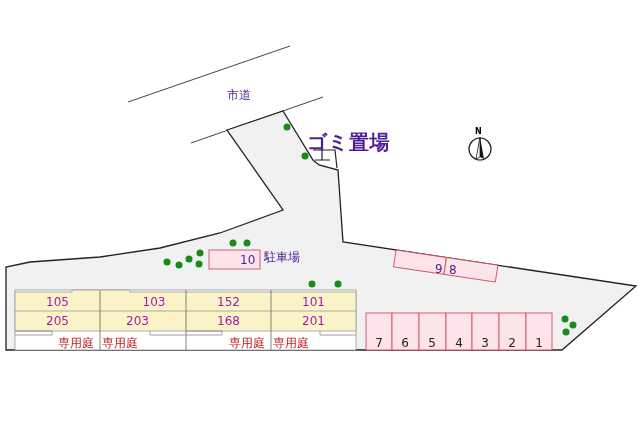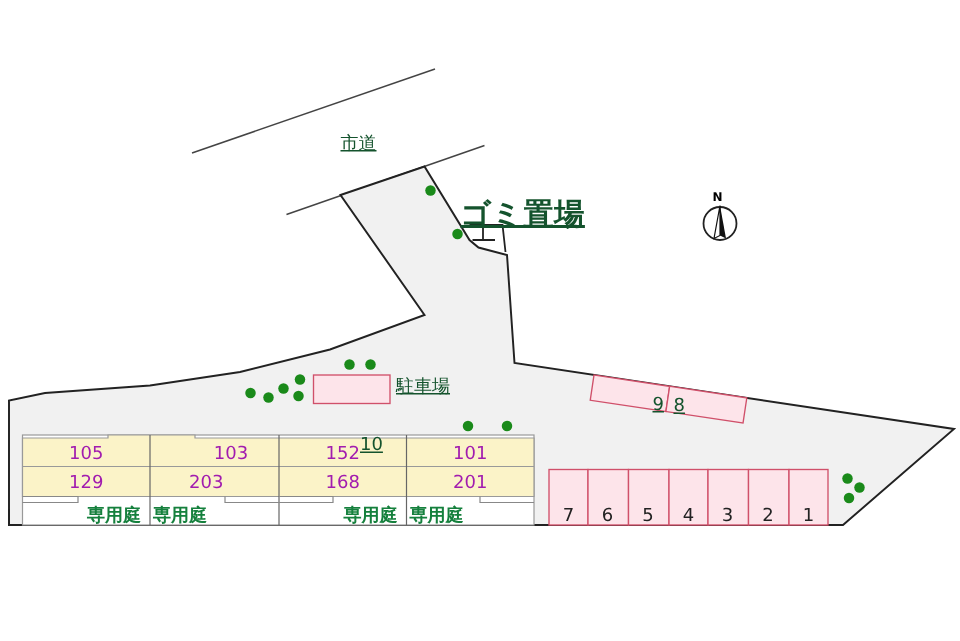--- a/index.html
+++ b/index.html
@@ -1,24 +1,24 @@
 <!DOCTYPE html>
 <html><head>
   <meta charset="utf-8">
   <style>
     html, body { margin: 0; padding: 0; background: #ffffff; }
     body { width: 640px; height: 427px; overflow: hidden; position: relative;
            font-family: "DejaVu Sans", "Liberation Sans", sans-serif; }
     #plan { position: absolute; left: 0; top: 0; width: 640px; height: 427px; }
-    .lbl { position: absolute; color: #14532d; white-space: nowrap; line-height: 1; text-decoration: underline; }
+    .lbl { position: absolute; color: #4c1d95; white-space: nowrap; line-height: 1; }
     .road-label { font-size: 12px; left: 227px; top: 89px; }
     .gomi-label { font-size: 20px; left: 307px; top: 132px; font-weight: bold; letter-spacing: 0.5px; }
     .parking-label { font-size: 12px; left: 264px; top: 251px; }
     .unit { position: absolute; font-size: 12px; text-align: center; color: #a21caf; }
-    .garden { position: absolute; font-size: 12px; color: #15803d; font-weight: bold; }
+    .garden { position: absolute; font-size: 12px; color: #b91c1c; }
     .stall-num { position: absolute; font-size: 12px; color: #222; text-align: center; width: 26px; }
     .north { position: absolute; left: 466px; top: 127px; width: 28px; height: 36px; }
     .north-n { position: absolute; left: 9px; top: 0; font-size: 8px; font-weight: bold; }
   </style>
 </head>
 <body>
 
 <svg id="plan" viewBox="0 0 640 427" xmlns="http://www.w3.org/2000/svg">
 
   <line x1="128" y1="102" x2="290" y2="46" stroke="#444" stroke-width="1"></line>
@@ -83,21 +83,21 @@
 <div class="north">
   <div class="north-n">N</div>
   <svg width="28" height="28" style="position:absolute;left:0;top:8px;" viewBox="0 0 28 28">
     <circle cx="14" cy="14" r="11" fill="#fff" stroke="#222" stroke-width="1.2"></circle>
     <path d="M 14 2 L 18 24 L 14 22 Z" fill="#111"></path>
     <path d="M 14 2 L 10 24 L 14 22 Z" fill="#fff" stroke="#111" stroke-width="0.8"></path>
   </svg>
 </div>
 
 <div class="unit" style="left:15px;top:295px;width:85px;">105</div>
-<div class="unit" style="left:15px;top:314px;width:85px;">129</div>
+<div class="unit" style="left:15px;top:314px;width:85px;">205</div>
 <div class="unit" style="left:100px;top:295px;width:108px;">103</div>
 <div class="unit" style="left:100px;top:314px;width:75px;">203</div>
 <div class="unit" style="left:186px;top:295px;width:85px;">152</div>
 <div class="unit" style="left:186px;top:314px;width:85px;">168</div>
 <div class="unit" style="left:271px;top:295px;width:85px;">101</div>
 <div class="unit" style="left:271px;top:314px;width:85px;">201</div>
 
 <div class="garden" style="left:58px;top:335px;">専用庭</div>
 <div class="garden" style="left:102px;top:335px;">専用庭</div>
 <div class="garden" style="left:229px;top:335px;">専用庭</div>
@@ -106,13 +106,13 @@
 <div class="stall-num" style="left:366px;top:336px;">7</div>
 <div class="stall-num" style="left:392px;top:336px;">6</div>
 <div class="stall-num" style="left:419px;top:336px;">5</div>
 <div class="stall-num" style="left:446px;top:336px;">4</div>
 <div class="stall-num" style="left:472px;top:336px;">3</div>
 <div class="stall-num" style="left:499px;top:336px;">2</div>
 <div class="stall-num" style="left:526px;top:336px;">1</div>
 
 <div class="lbl" style="left:435px;top:263px;font-size:12px;">9</div>
 <div class="lbl" style="left:449px;top:264px;font-size:12px;">8</div>
-<div class="lbl" style="left:240px;top:254px;font-size:12px;margin-top:36px;">10</div>
+<div class="lbl" style="left:240px;top:254px;font-size:12px;">10</div>
 
 </body></html>

